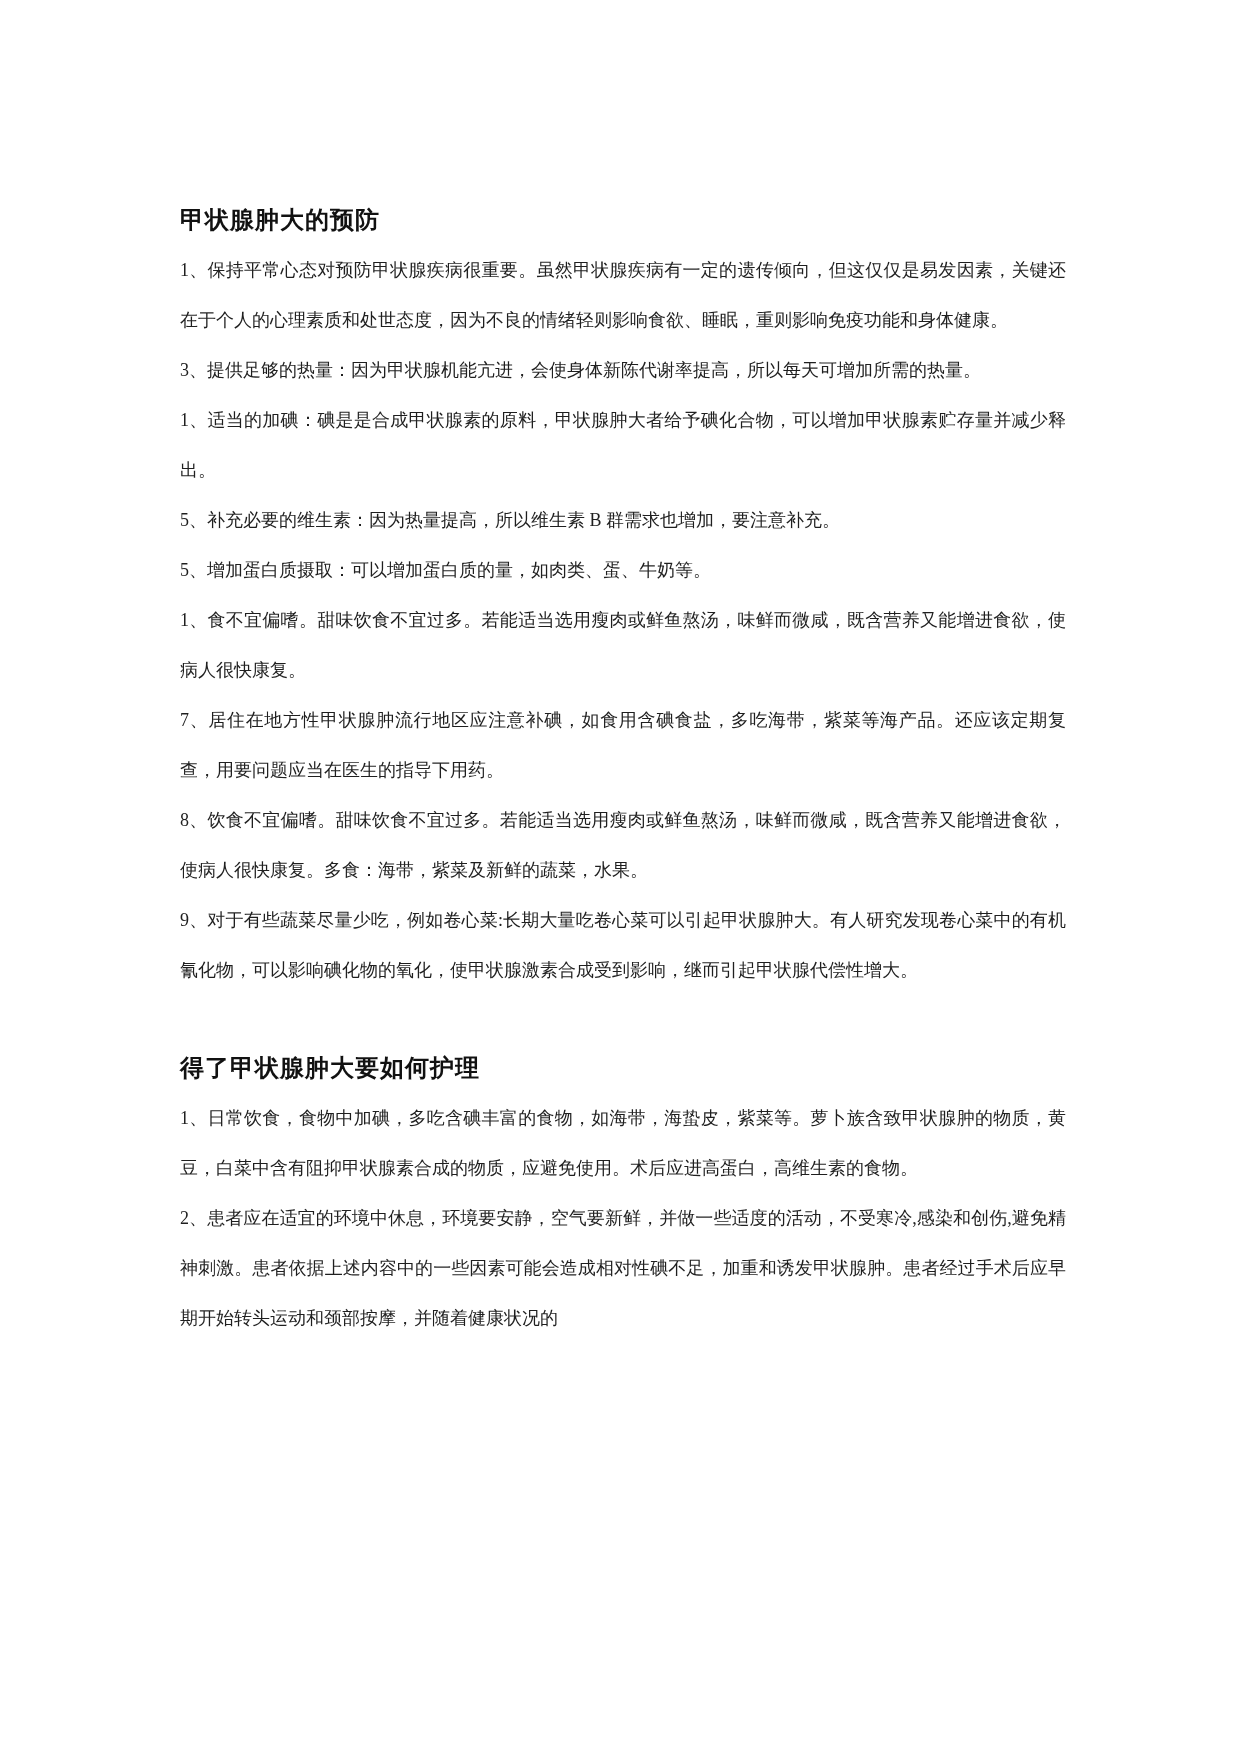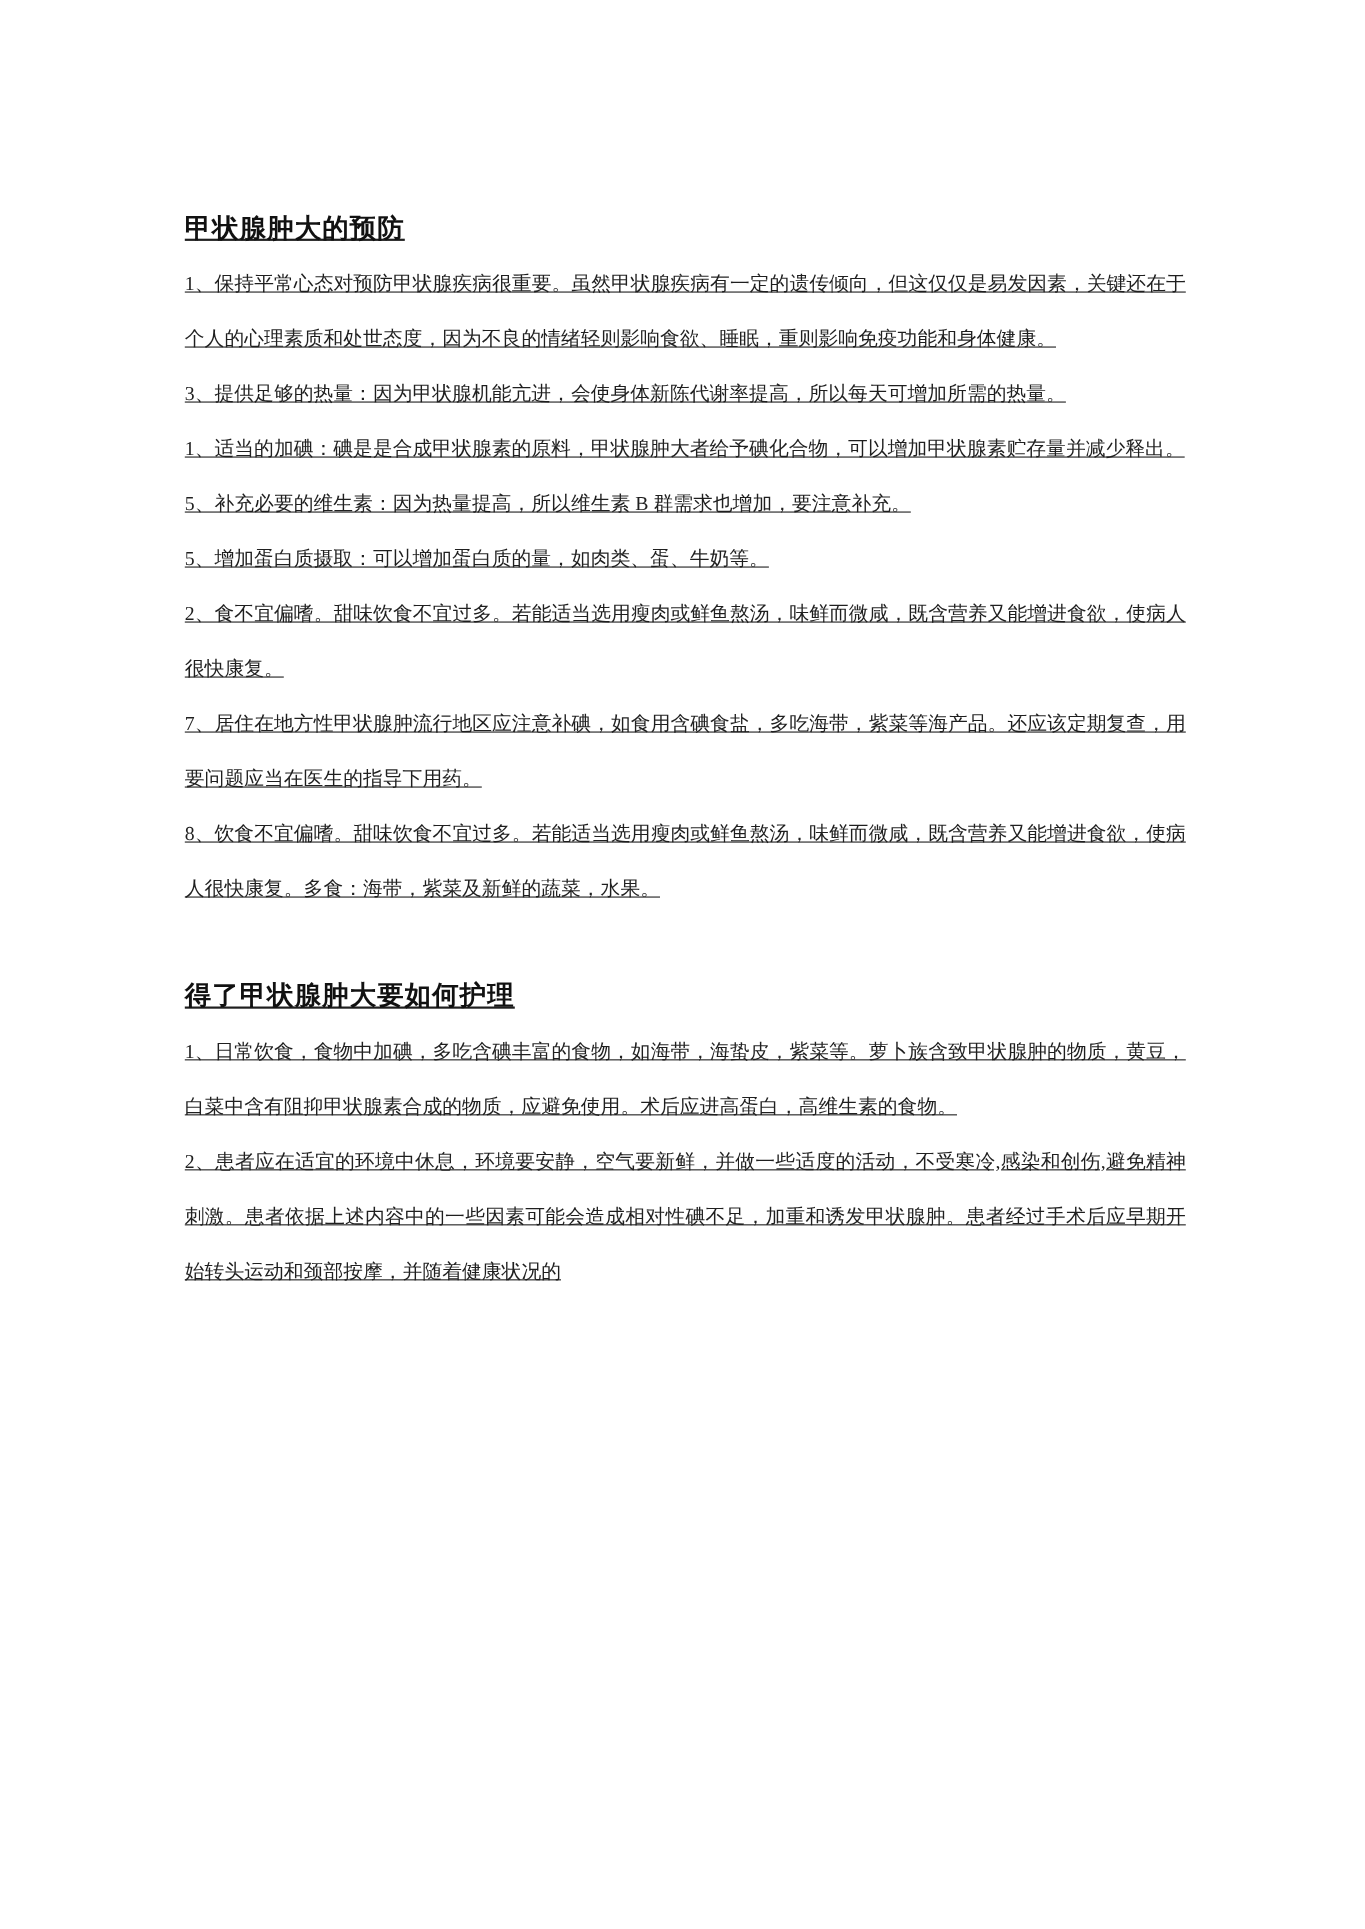--- a/index.html
+++ b/index.html
@@ -14,21 +14,21 @@
     overflow: hidden;
     font-family: "Liberation Serif", "DejaVu Serif", serif;
     color: #1f1f1f;
   }
   .page {
     width: 1241px;
     height: 1754px;
     background: #ffffff;
     padding: 183px 163px 130px 168px;
   }
-  .doc-section { margin: 0; padding: 0; text-decoration: underline; }
+  .doc-section { margin: 12px; padding: 0; }
   .doc-heading {
     font-size: 24px;
     font-weight: bold;
     line-height: 50px;
     margin: 0;
     padding: 0;
     letter-spacing: 1px;
     color: #111111;
   }
   .doc-heading.spaced-before {
@@ -51,23 +51,24 @@
 <div class="page">
 
   <section class="doc-section">
     <h2 class="doc-heading">甲状腺肿大的预防</h2>
 
     <p class="doc-paragraph">1、保持平常心态对预防甲状腺疾病很重要。虽然甲状腺疾病有一定的遗传倾向，但这仅仅是易发因素，关键还在于个人的心理素质和处世态度，因为不良的情绪轻则影响食欲、睡眠，重则影响免疫功能和身体健康。</p>
     <p class="doc-paragraph">3、提供足够的热量：因为甲状腺机能亢进，会使身体新陈代谢率提高，所以每天可增加所需的热量。</p>
     <p class="doc-paragraph">1、适当的加碘：碘是是合成甲状腺素的原料，甲状腺肿大者给予碘化合物，可以增加甲状腺素贮存量并减少释出。</p>
     <p class="doc-paragraph">5、补充必要的维生素：因为热量提高，所以维生素 B 群需求也增加，要注意补充。</p>
     <p class="doc-paragraph">5、增加蛋白质摄取：可以增加蛋白质的量，如肉类、蛋、牛奶等。</p>
-    <p class="doc-paragraph">2、食不宜偏嗜。甜味饮食不宜过多。若能适当选用瘦肉或鲜鱼熬汤，味鲜而微咸，既含营养又能增进食欲，使病人很快康复。</p>
+    <p class="doc-paragraph">1、食不宜偏嗜。甜味饮食不宜过多。若能适当选用瘦肉或鲜鱼熬汤，味鲜而微咸，既含营养又能增进食欲，使病人很快康复。</p>
     <p class="doc-paragraph">7、居住在地方性甲状腺肿流行地区应注意补碘，如食用含碘食盐，多吃海带，紫菜等海产品。还应该定期复查，用要问题应当在医生的指导下用药。</p>
     <p class="doc-paragraph">8、饮食不宜偏嗜。甜味饮食不宜过多。若能适当选用瘦肉或鲜鱼熬汤，味鲜而微咸，既含营养又能增进食欲，使病人很快康复。多食：海带，紫菜及新鲜的蔬菜，水果。</p>
+    <p class="doc-paragraph">9、对于有些蔬菜尽量少吃，例如卷心菜:长期大量吃卷心菜可以引起甲状腺肿大。有人研究发现卷心菜中的有机氰化物，可以影响碘化物的氧化，使甲状腺激素合成受到影响，继而引起甲状腺代偿性增大。</p>
   </section>
 
   <section class="doc-section">
     <h2 class="doc-heading spaced-before">得了甲状腺肿大要如何护理</h2>
 
     <p class="doc-paragraph">1、日常饮食，食物中加碘，多吃含碘丰富的食物，如海带，海蛰皮，紫菜等。萝卜族含致甲状腺肿的物质，黄豆，白菜中含有阻抑甲状腺素合成的物质，应避免使用。术后应进高蛋白，高维生素的食物。</p>
     <p class="doc-paragraph">2、患者应在适宜的环境中休息，环境要安静，空气要新鲜，并做一些适度的活动，不受寒冷,感染和创伤,避免精神刺激。患者依据上述内容中的一些因素可能会造成相对性碘不足，加重和诱发甲状腺肿。患者经过手术后应早期开始转头运动和颈部按摩，并随着健康状况的</p>
   </section>
 
 </div>

